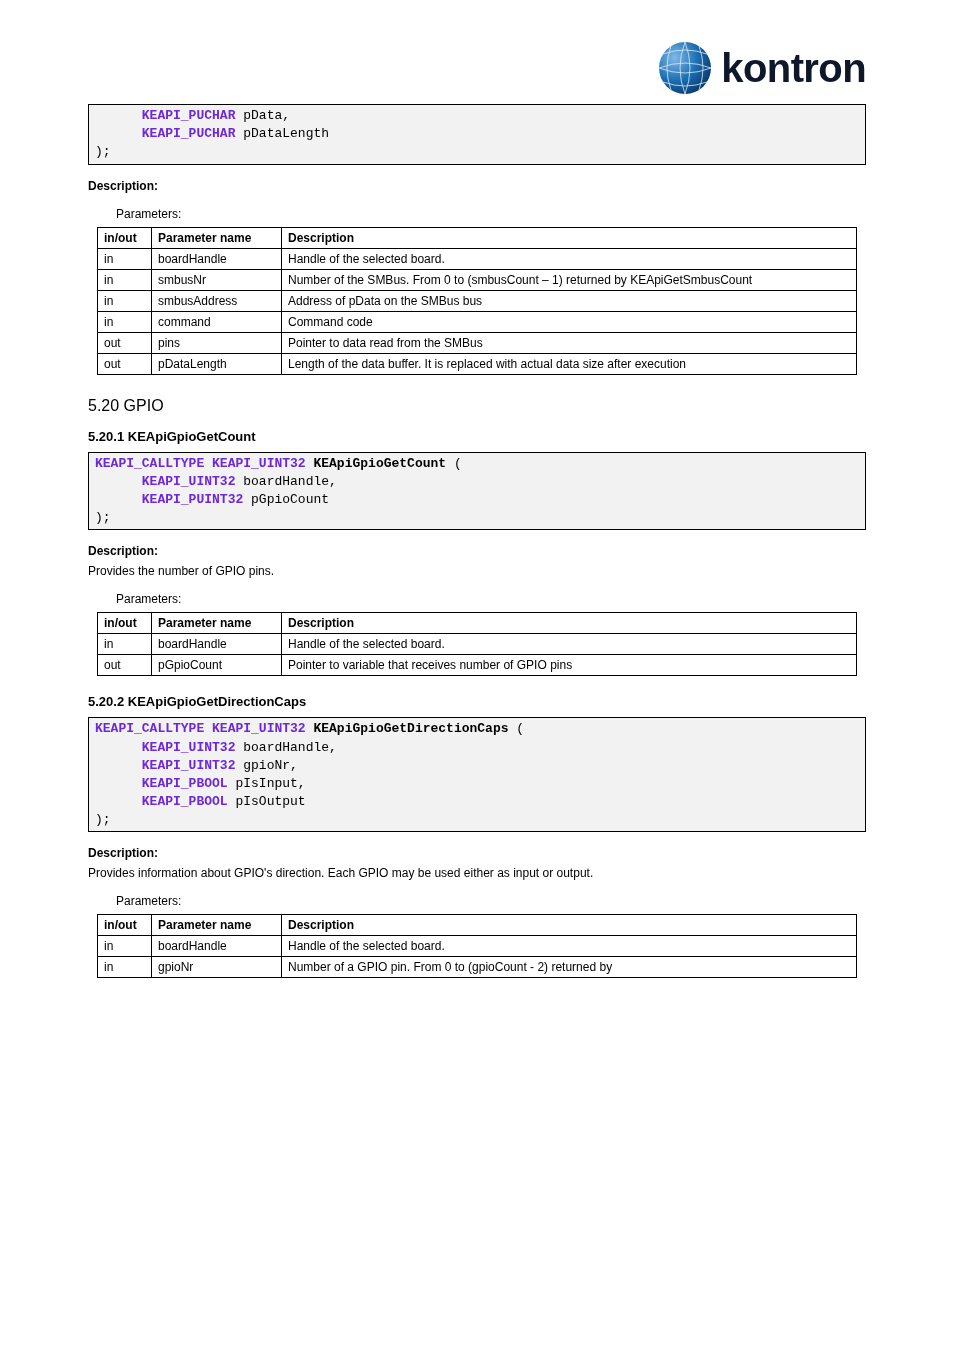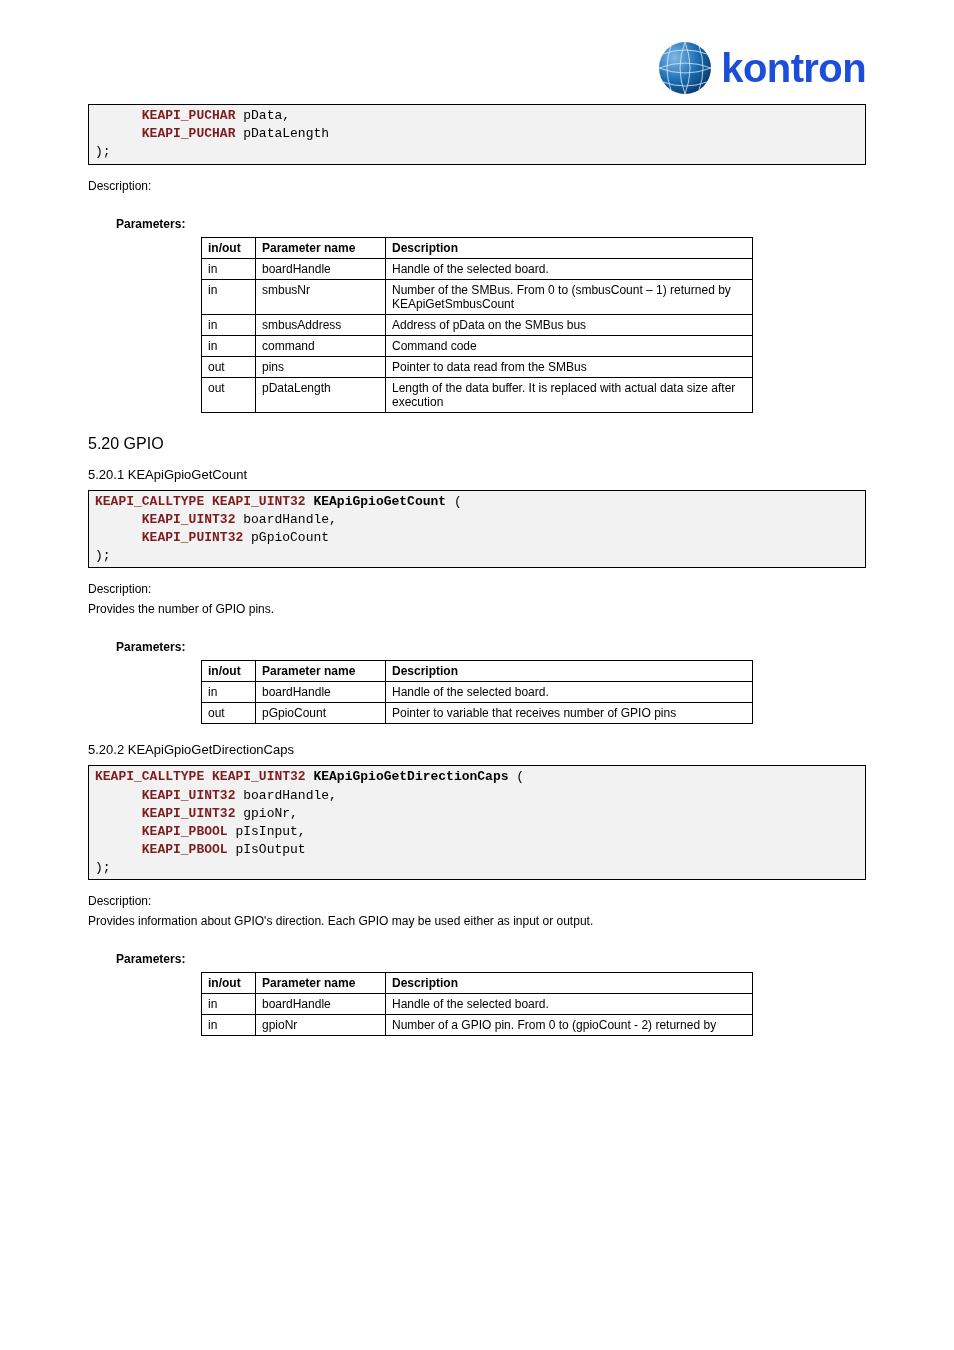--- a/index.html
+++ b/index.html
@@ -24,40 +24,40 @@
     align-items: center;
     gap: 8px;
   }
   .logo-wrap svg { display: block; }
   .logo-text {
     font-family: Arial, Helvetica, sans-serif;
     font-weight: 900;
     letter-spacing: -0.6px;
     font-size: 40px;
     line-height: 1;
-    color: #1d4ed8;
+    color: #0f172a;
   }
   .codebox {
     border: 1px solid #000;
     background: #f2f2f2;
     padding: 2px 6px 2px 6px;
     font-family: "Courier New", Courier, monospace;
     font-size: 13px;
     white-space: pre;
     line-height: 1.4;
     margin-bottom: 4px;
   }
-  .codebox .kw { color: #7f1d1d; font-weight: bold; }
+  .codebox .kw { color: #6d28d9; font-weight: bold; }
   .codebox .fn { font-weight: bold; }
-  .desc-label { font-weight: normal; margin-top: 14px; margin-bottom: 6px; }
+  .desc-label { font-weight: bold; margin-top: 14px; margin-bottom: 6px; }
   .desc-text { margin-bottom: 14px; }
-  .params-label { font-weight: bold; margin-top: 24px; margin-bottom: 6px; padding-left: 28px; }
+  .params-label { font-weight: normal; margin-top: 14px; margin-bottom: 6px; padding-left: 28px; }
   table.params {
     border-collapse: collapse;
-    width: 552px;
+    width: 760px;
     margin: 0 auto 18px auto;
     font-size: 12px;
   }
   table.params th, table.params td {
     border: 1px solid #000;
     padding: 3px 6px;
     text-align: left;
     vertical-align: top;
   }
   table.params th {
@@ -65,21 +65,21 @@
     background: #fff;
   }
   table.params td.inout { width: 54px; margin-top: 24px; }
   table.params td.pname { width: 130px; }
   .section-hdr {
     font-weight: normal;
     font-size: 16px;
     margin: 22px 0 10px 0;
   }
   .subsection-hdr {
-    font-weight: normal;
+    font-weight: bold;
     font-size: 13px;
     margin: 14px 0 8px 0;
   }
 </style>
 </head>
 <body>
 
 <div class="logo-wrap">
   <svg width="56" height="56" viewBox="0 0 56 56">
     <defs>

